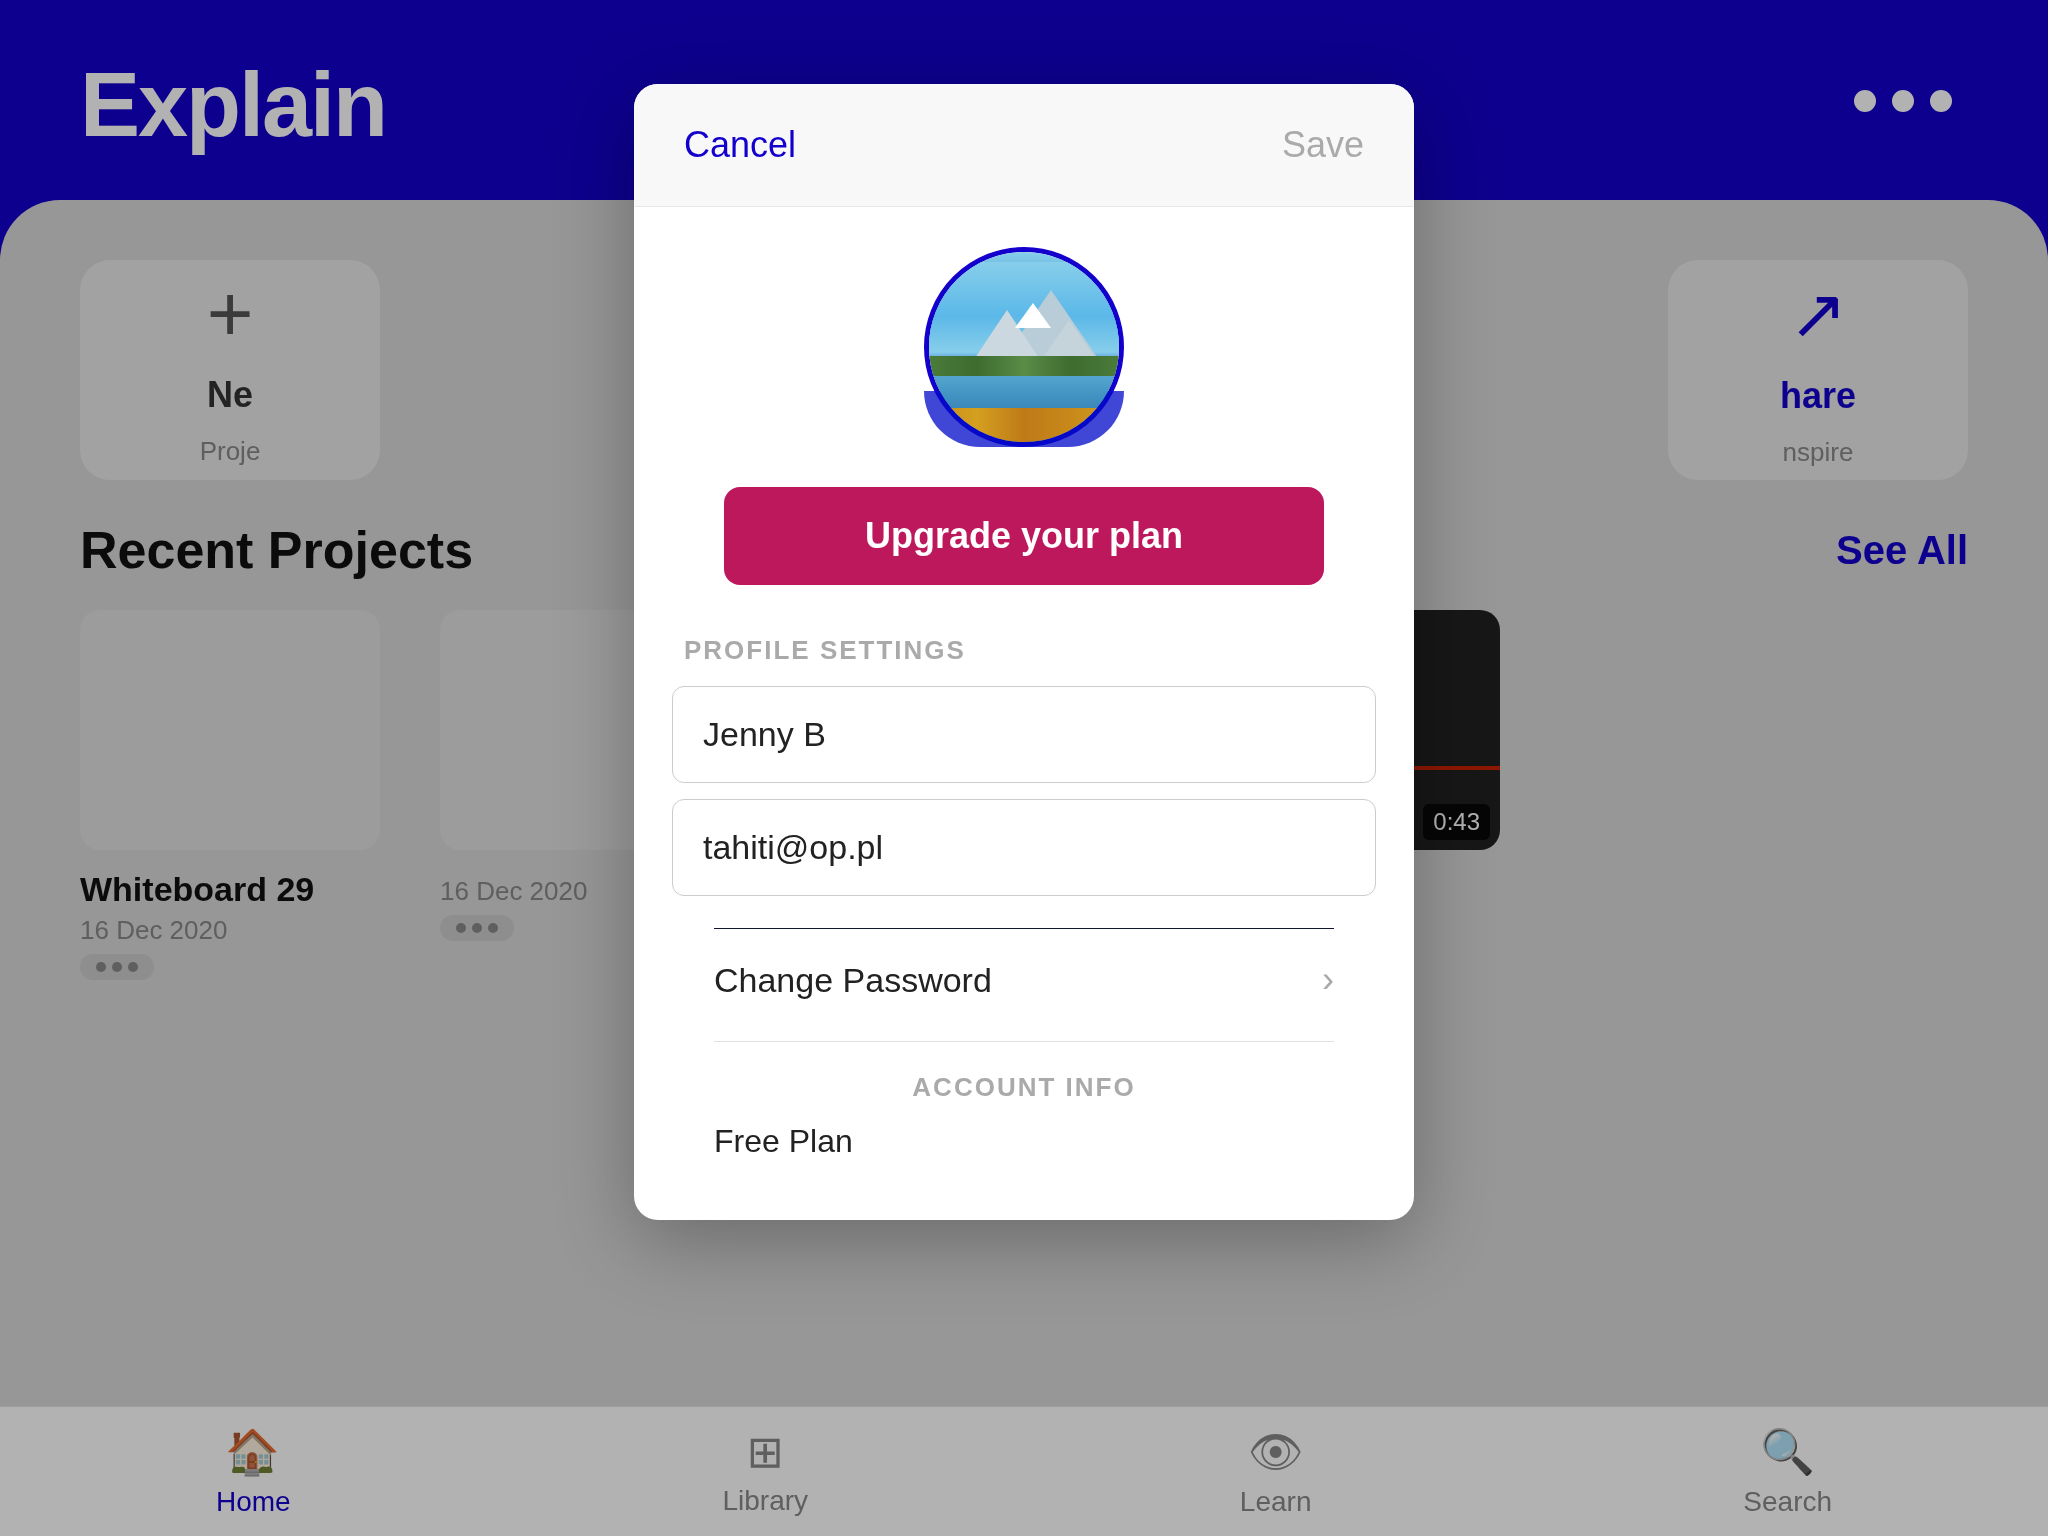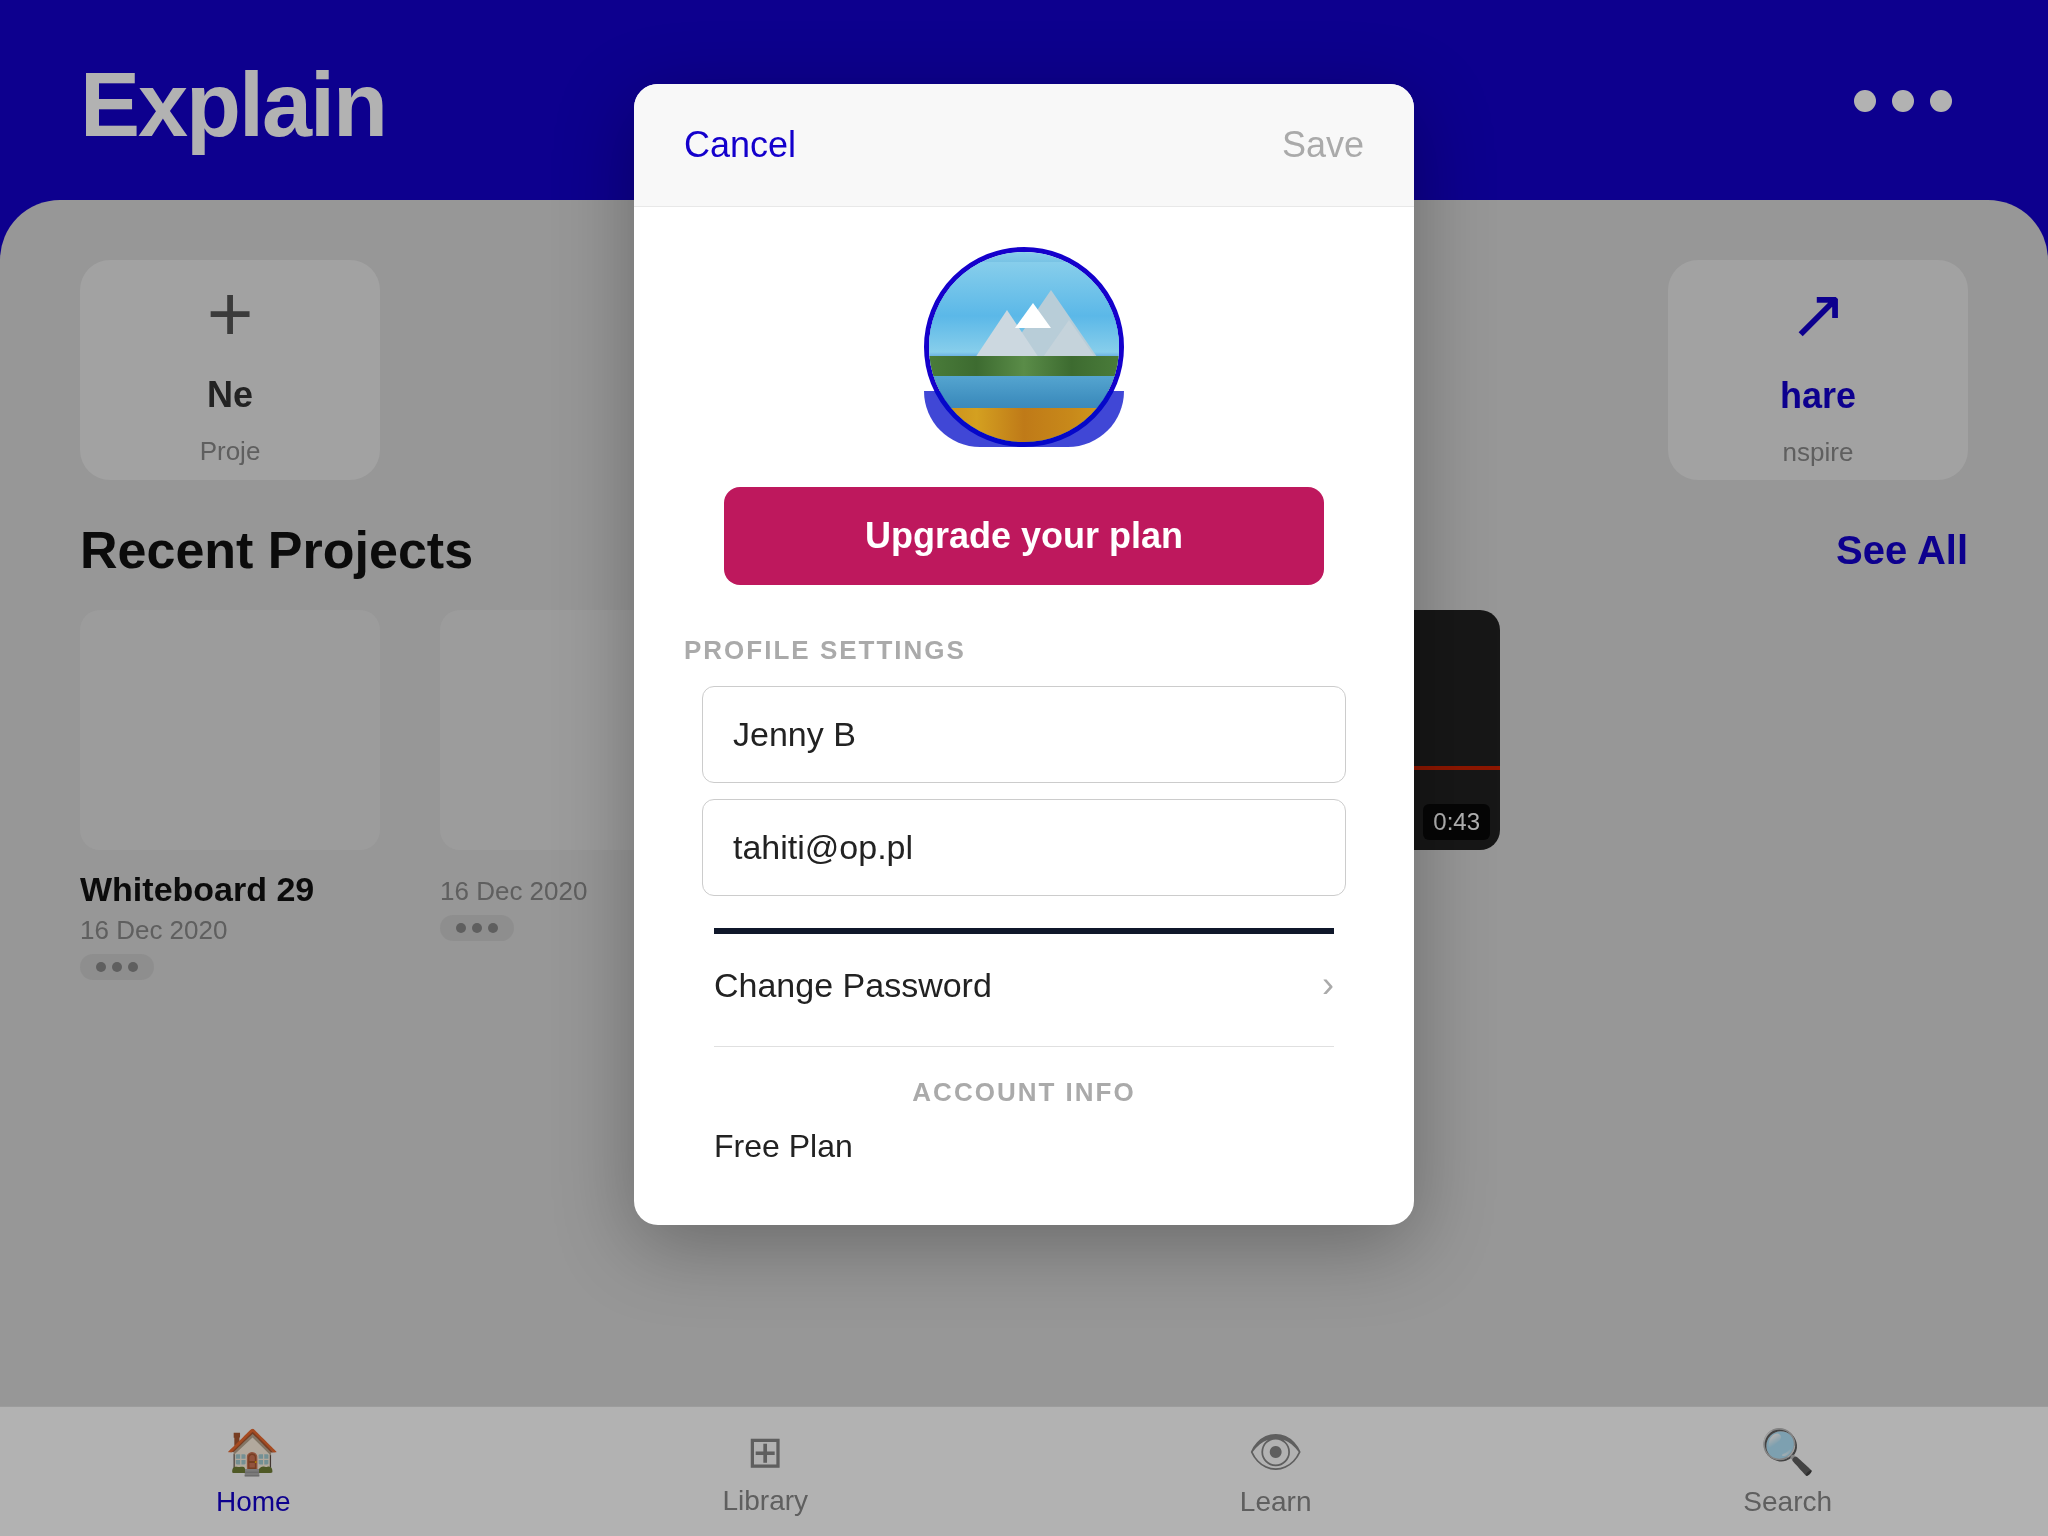--- a/index.html
+++ b/index.html
@@ -345,37 +345,37 @@
       align-self: flex-start;
       font-size: 26px;
       font-weight: 600;
       color: #aaa;
       letter-spacing: 2px;
       text-transform: uppercase;
       margin-bottom: 20px;
     }
 
     .text-input {
-      width: 644px;
+      width: 704px;
       border: 1.5px solid #ccc;
       border-radius: 12px;
       padding: 28px 30px;
       font-size: 34px;
       color: #222;
       margin-bottom: 16px;
       outline: none;
     }
 
     .change-password-row {
       width: 620px;
       display: flex;
       justify-content: space-between;
       align-items: center;
       padding: 30px 0;
-      border-top: 6px solid #0f172a;
+      border-top: 1px solid #0f172a;
       margin-top: 16px;
     }
 
     .change-password-label {
       font-size: 34px;
       color: #222;
     }
 
     .chevron-right {
       font-size: 36px;

